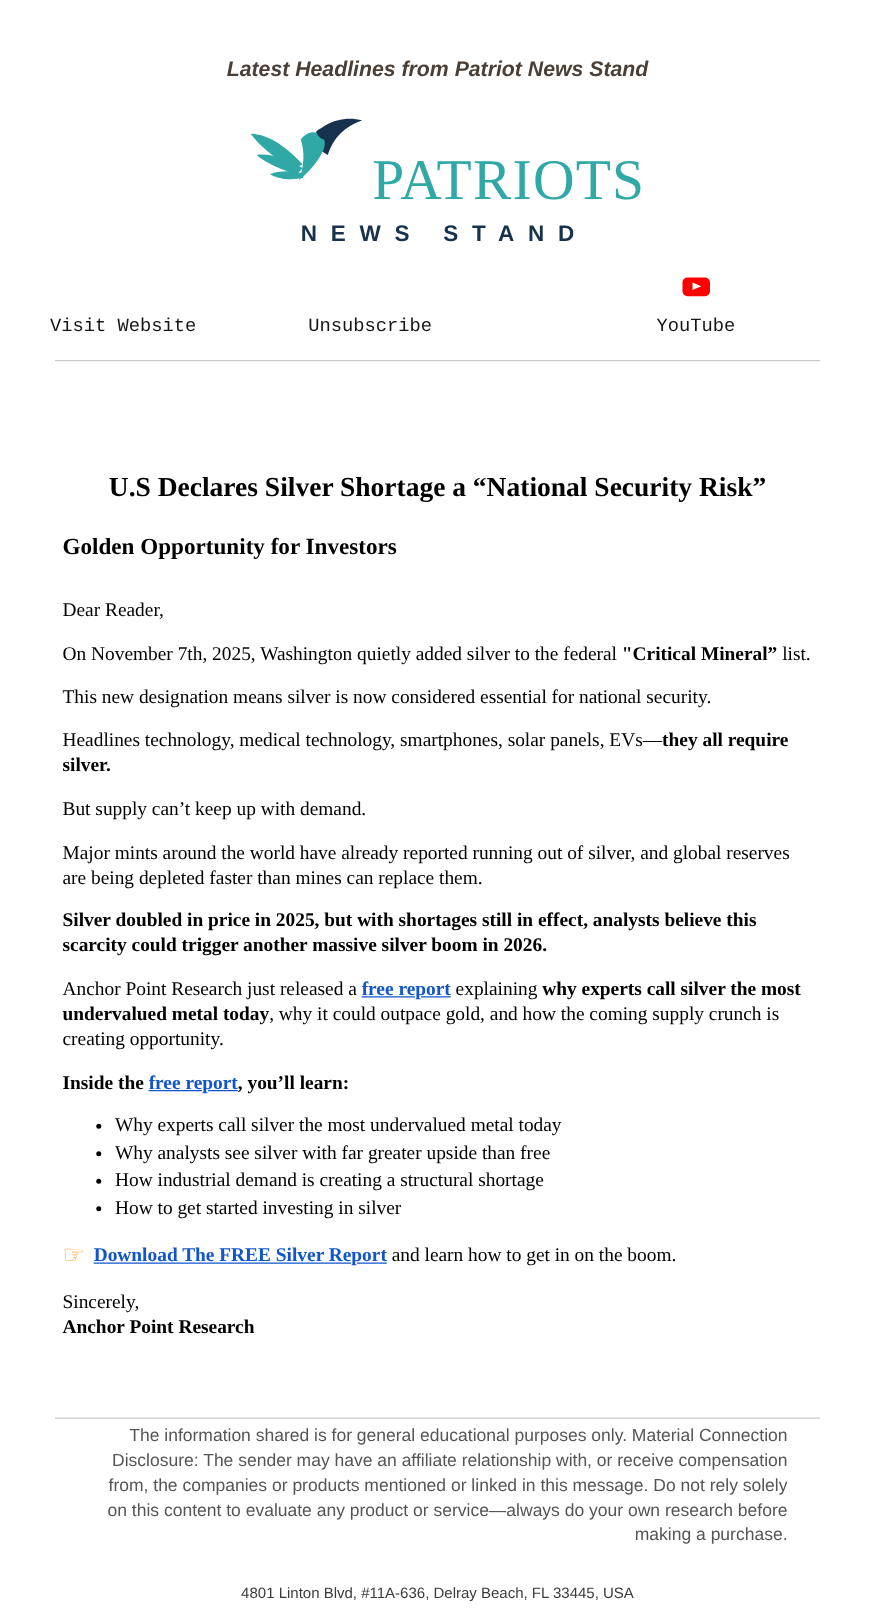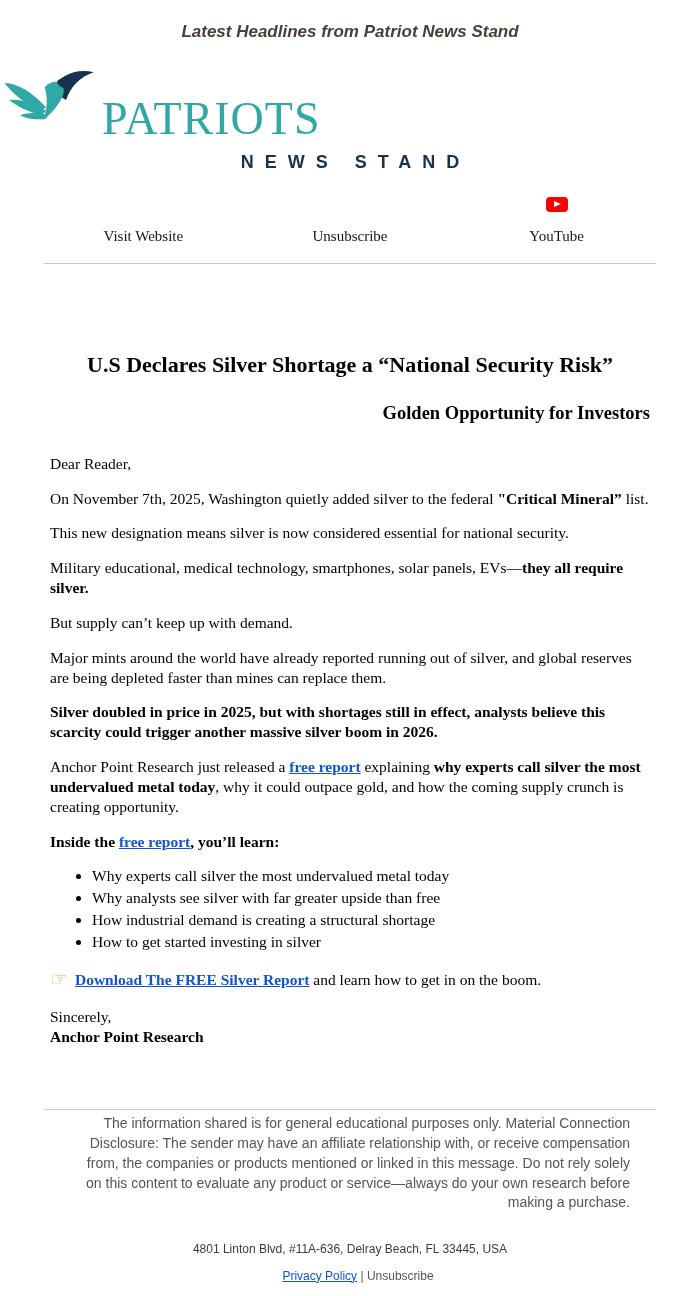--- a/index.html
+++ b/index.html
@@ -4,48 +4,48 @@
 <style>
   html,body{margin:0;padding:0;}
   body{
     width:700px;min-height:1296px;background:#ffffff;color:#000;
     font-family:"Liberation Serif", serif;
   }
   
   .tagline{
     padding-top:22px;text-align:center;
     font-family:"Liberation Sans", sans-serif;
-    font-style:italic;font-weight:bold;font-size:17px;color:#4a3e35;
+    font-style:italic;font-weight:bold;font-size:17px;color:#4a3e35;margin-top:24px;
   }
-  .logo{display:flex;align-items:flex-end;margin-top:22px;}
+  .logo{display:flex;justify-content:center;align-items:flex-end;margin-top:22px;margin-left:12px;}
   .bird{margin-right:2px;margin-bottom:-4px;}
   .wordmark{
     font-family:"Liberation Serif", serif;font-size:46px;line-height:1;
     color:#2fa8a6;letter-spacing:1px;
   }
   .logo-sub{
     text-align:center;font-family:"Liberation Sans", sans-serif;font-weight:bold;
     font-size:18px;letter-spacing:11px;text-indent:11px;color:#17324a;margin-top:10px;
   }
   .nav{display:grid;grid-template-columns:1fr 1fr 1fr;align-items:end;margin:24px 40px 0;}
   .nav-item{
-    text-align:center;font-family:Liberation Serif, serif;
+    text-align:left;font-family:Liberation Mono, monospace;
     font-size:15px;color:#161616;cursor:pointer;
   }
   .yt{display:flex;flex-direction:column;align-items:center;gap:16px;}
   .yt-icon{width:22px;height:15px;background:#ff0000;border-radius:4px;position:relative;}
   .yt-icon::after{
     content:"";position:absolute;left:8px;top:4px;
     border-left:7px solid #fff;border-top:3.5px solid transparent;border-bottom:3.5px solid transparent;
   }
   hr.divider{border:none;border-top:1px solid #c9c9c9;margin:18px 44px 0;}
   
   .article{padding:84px 50px 0;font-size:15.5px;line-height:1.28;}
   .headline{text-align:center;font-size:22px;font-weight:bold;line-height:1.55;margin:0 8px;}
-  .subheadline{text-align:right;font-size:18.5px;font-weight:bold;margin-top:20px;}
+  .subheadline{text-align:left;font-size:18.5px;font-weight:bold;margin-top:20px;}
   .article p{margin:15px 0;}
   .article p.greeting{margin-top:28px;}
   .article ul{margin:15px 0;padding-left:42px;}
   .article li{margin:2px 0;}
   .b{font-weight:bold;}
   .link{color:#1155cc;text-decoration:underline;cursor:pointer;}
   .cta-icon{color:#f2a63b;font-size:20px;margin-right:7px;vertical-align:-1px;}
   .signoff{margin-top:16px;}
   
   hr.footer-divider{border:none;border-top:1px solid #c9c9c9;margin:62px 44px 0;}
@@ -92,21 +92,21 @@
 
 <hr class="divider">
 
 <div class="article">
   <div class="headline">U.S Declares Silver Shortage a “National Security Risk”</div>
   <div class="subheadline">Golden Opportunity for Investors</div>
 
   <p class="greeting"><span>Dear Reader,</span></p>
   <p><span>On November 7th, 2025, Washington quietly added silver to the federal </span><span class="b">"Critical Mineral”</span><span> list.</span></p>
   <p><span>This new designation means silver is now considered essential for national security.</span></p>
-  <p><span>Military educational, medical technology, smartphones, solar panels, EVs—</span><span class="b">they all require silver.</span></p>
+  <p><span>Headlines technology, medical technology, smartphones, solar panels, EVs—</span><span class="b">they all require silver.</span></p>
   <p><span>But supply can’t keep up with demand.</span></p>
   <p><span>Major mints around the world have already reported running out of silver, and global reserves are being depleted faster than mines can replace them.</span></p>
   <p><span class="b">Silver doubled in price in 2025, but with shortages still in effect, analysts believe this scarcity could trigger another massive silver boom in 2026.</span></p>
   <p><span>Anchor Point Research just released a </span><a class="link b">free report</a><span> explaining </span><span class="b">why experts call silver the most undervalued metal today</span><span>, why it could outpace gold, and how the coming supply crunch is creating opportunity.</span></p>
   <p><span class="b">Inside the </span><a class="link b">free report</a><span class="b">, you’ll learn:</span></p>
 
   <ul>
     <li>Why experts call silver the most undervalued metal today</li>
     <li>Why analysts see silver with far greater upside than free</li>
     <li>How industrial demand is creating a structural shortage</li>

